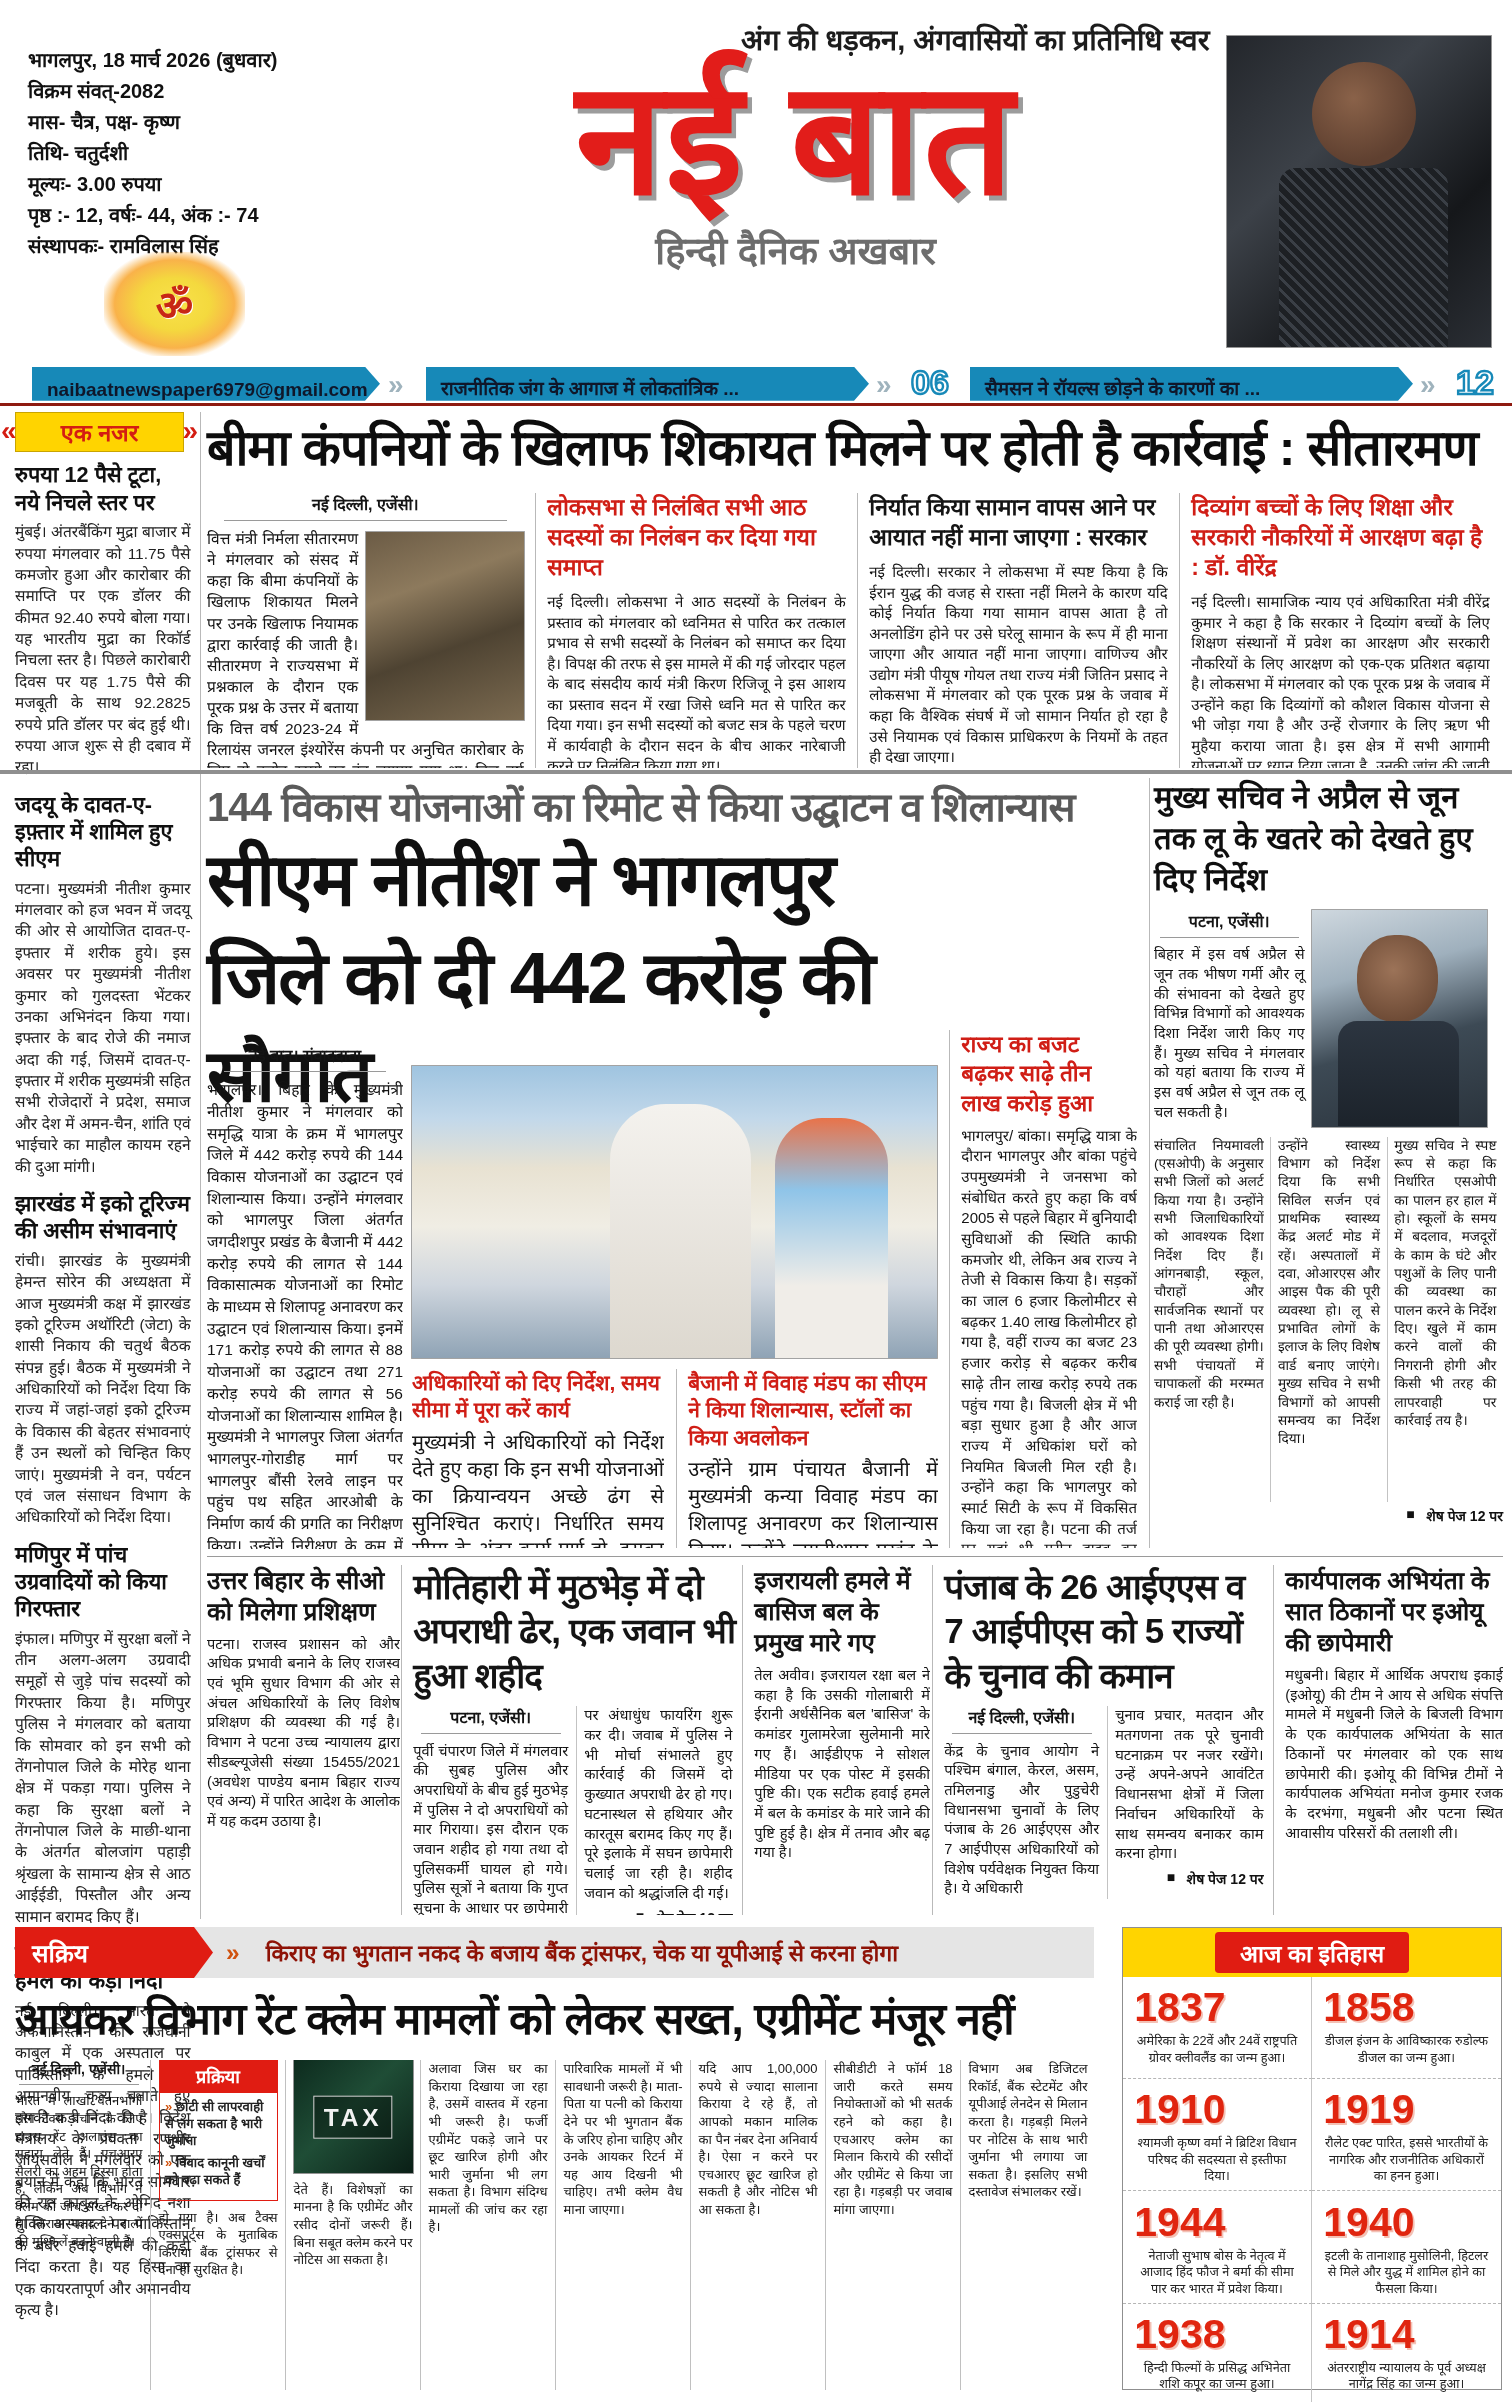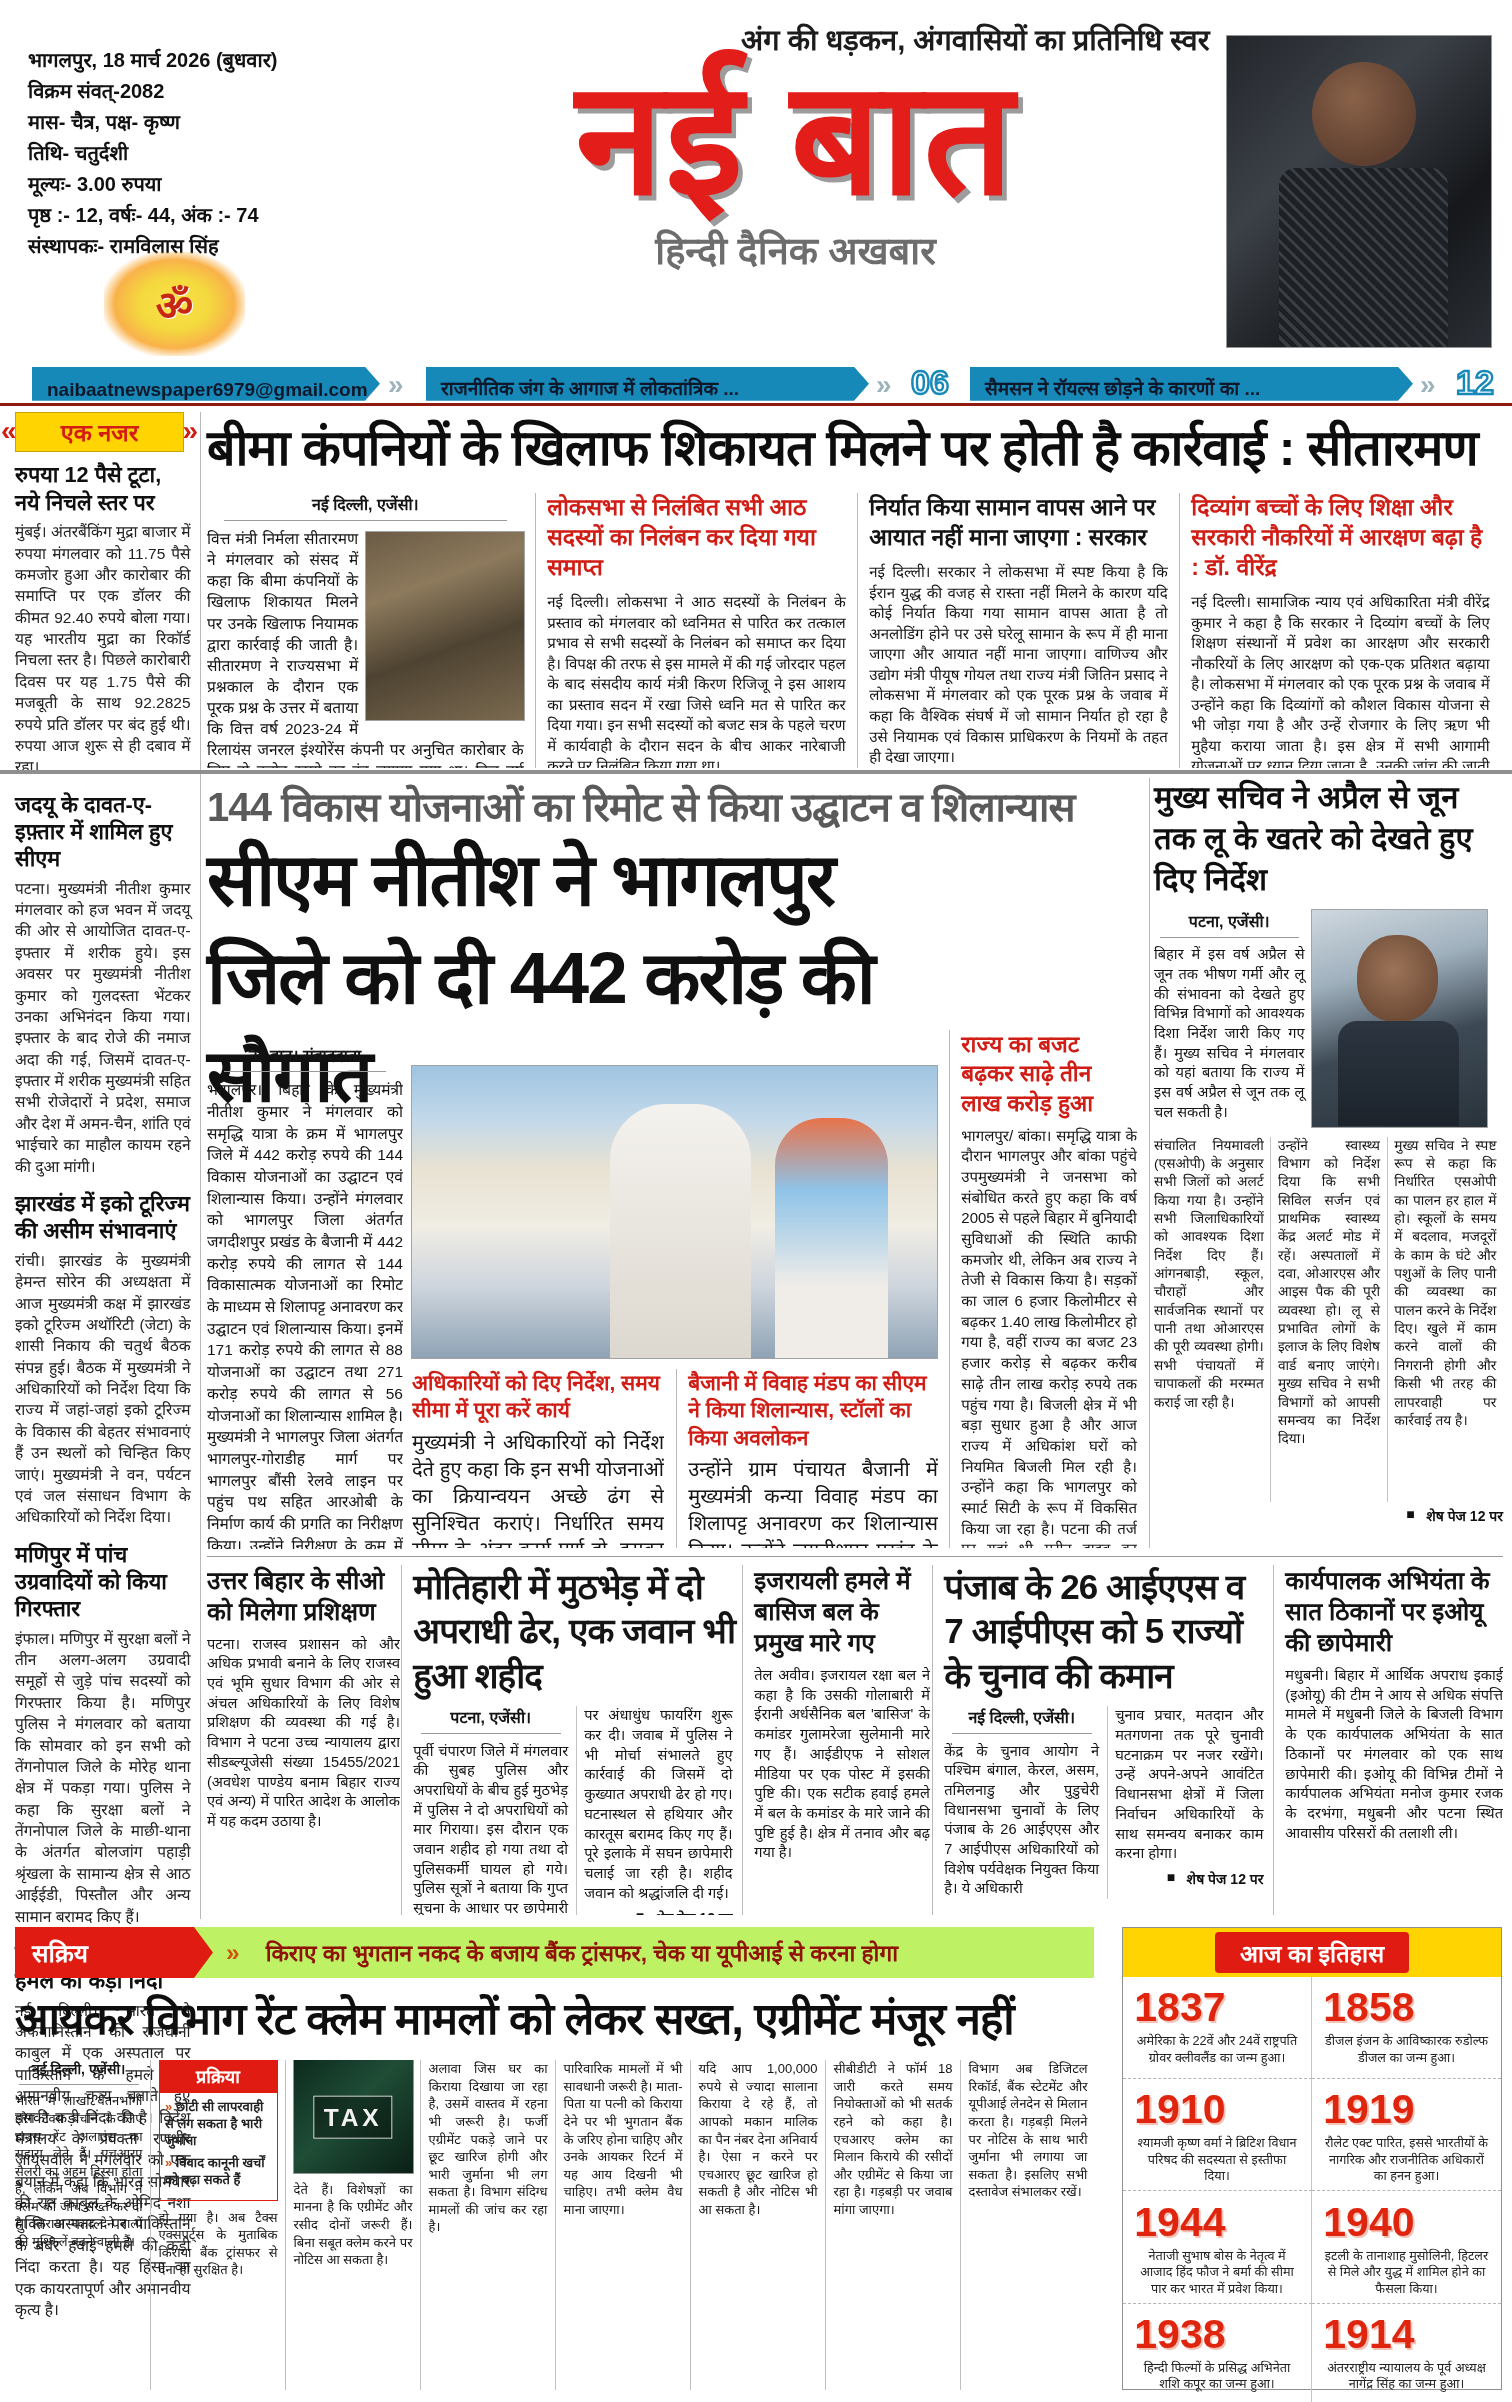--- a/index.html
+++ b/index.html
@@ -110,21 +110,21 @@
   .mb h3 { font-size:24.5px; line-height:1.28; font-weight:800; margin-bottom:7.5px; }
   .mb p { font-size:14.6px; line-height:1.35; }
   .mb-cols { display:flex; }
   .mb-cols > div { width:50%; padding:0 7.5px; }
   .mb-cols > div:first-child { padding-left:0; border-right:0.9px solid #c3c3c3; }
   .bighead { font-size:35px !important; letter-spacing:-0.9px; }
   .sep { border-left:0.9px solid #b9b9b9; padding-left:11.3px; }
 
   
   #bottom { position:absolute; left:15px; top:1927px; width:1094px; height:471px; }
-  .ystrip { position:relative; width:1079px; height:51px; background:#bef264; display:flex; align-items:center; }
+  .ystrip { position:relative; width:1079px; height:51px; background:#e5e5e5; display:flex; align-items:center; }
   .slab { width:198px; height:51px; background:#e01c12; color:#fff; font-size:24.5px; font-weight:800;
           display:flex; align-items:center; padding-left:17px;
           clip-path:polygon(0 0,calc(100% - 19px) 0,100% 50%,calc(100% - 19px) 100%,0 100%); }
   .ytext { font-size:22.6px; font-weight:800; color:#8e1206; margin-left:26px; }
   .ychev { color:#d0520e; font-weight:800; font-size:24.5px; margin-left:13px; }
   .tax-head { margin-top:9.4px; font-size:44px; font-weight:800; color:#0e0e0e; letter-spacing:-0.9px; }
   .tax-cols { display:flex; margin-top:13px; height:330px; }
   .tax-col { width:135px; padding:0 7.5px; border-left:0.9px solid #c0c0c0; font-size:13px; line-height:1.35; overflow:hidden; }
   .tax-col:first-child { border-left:none; padding-left:0; }
   .tax-col .dateline { font-size:14px; margin:0 3.8px 7.5px 3.8px; }

